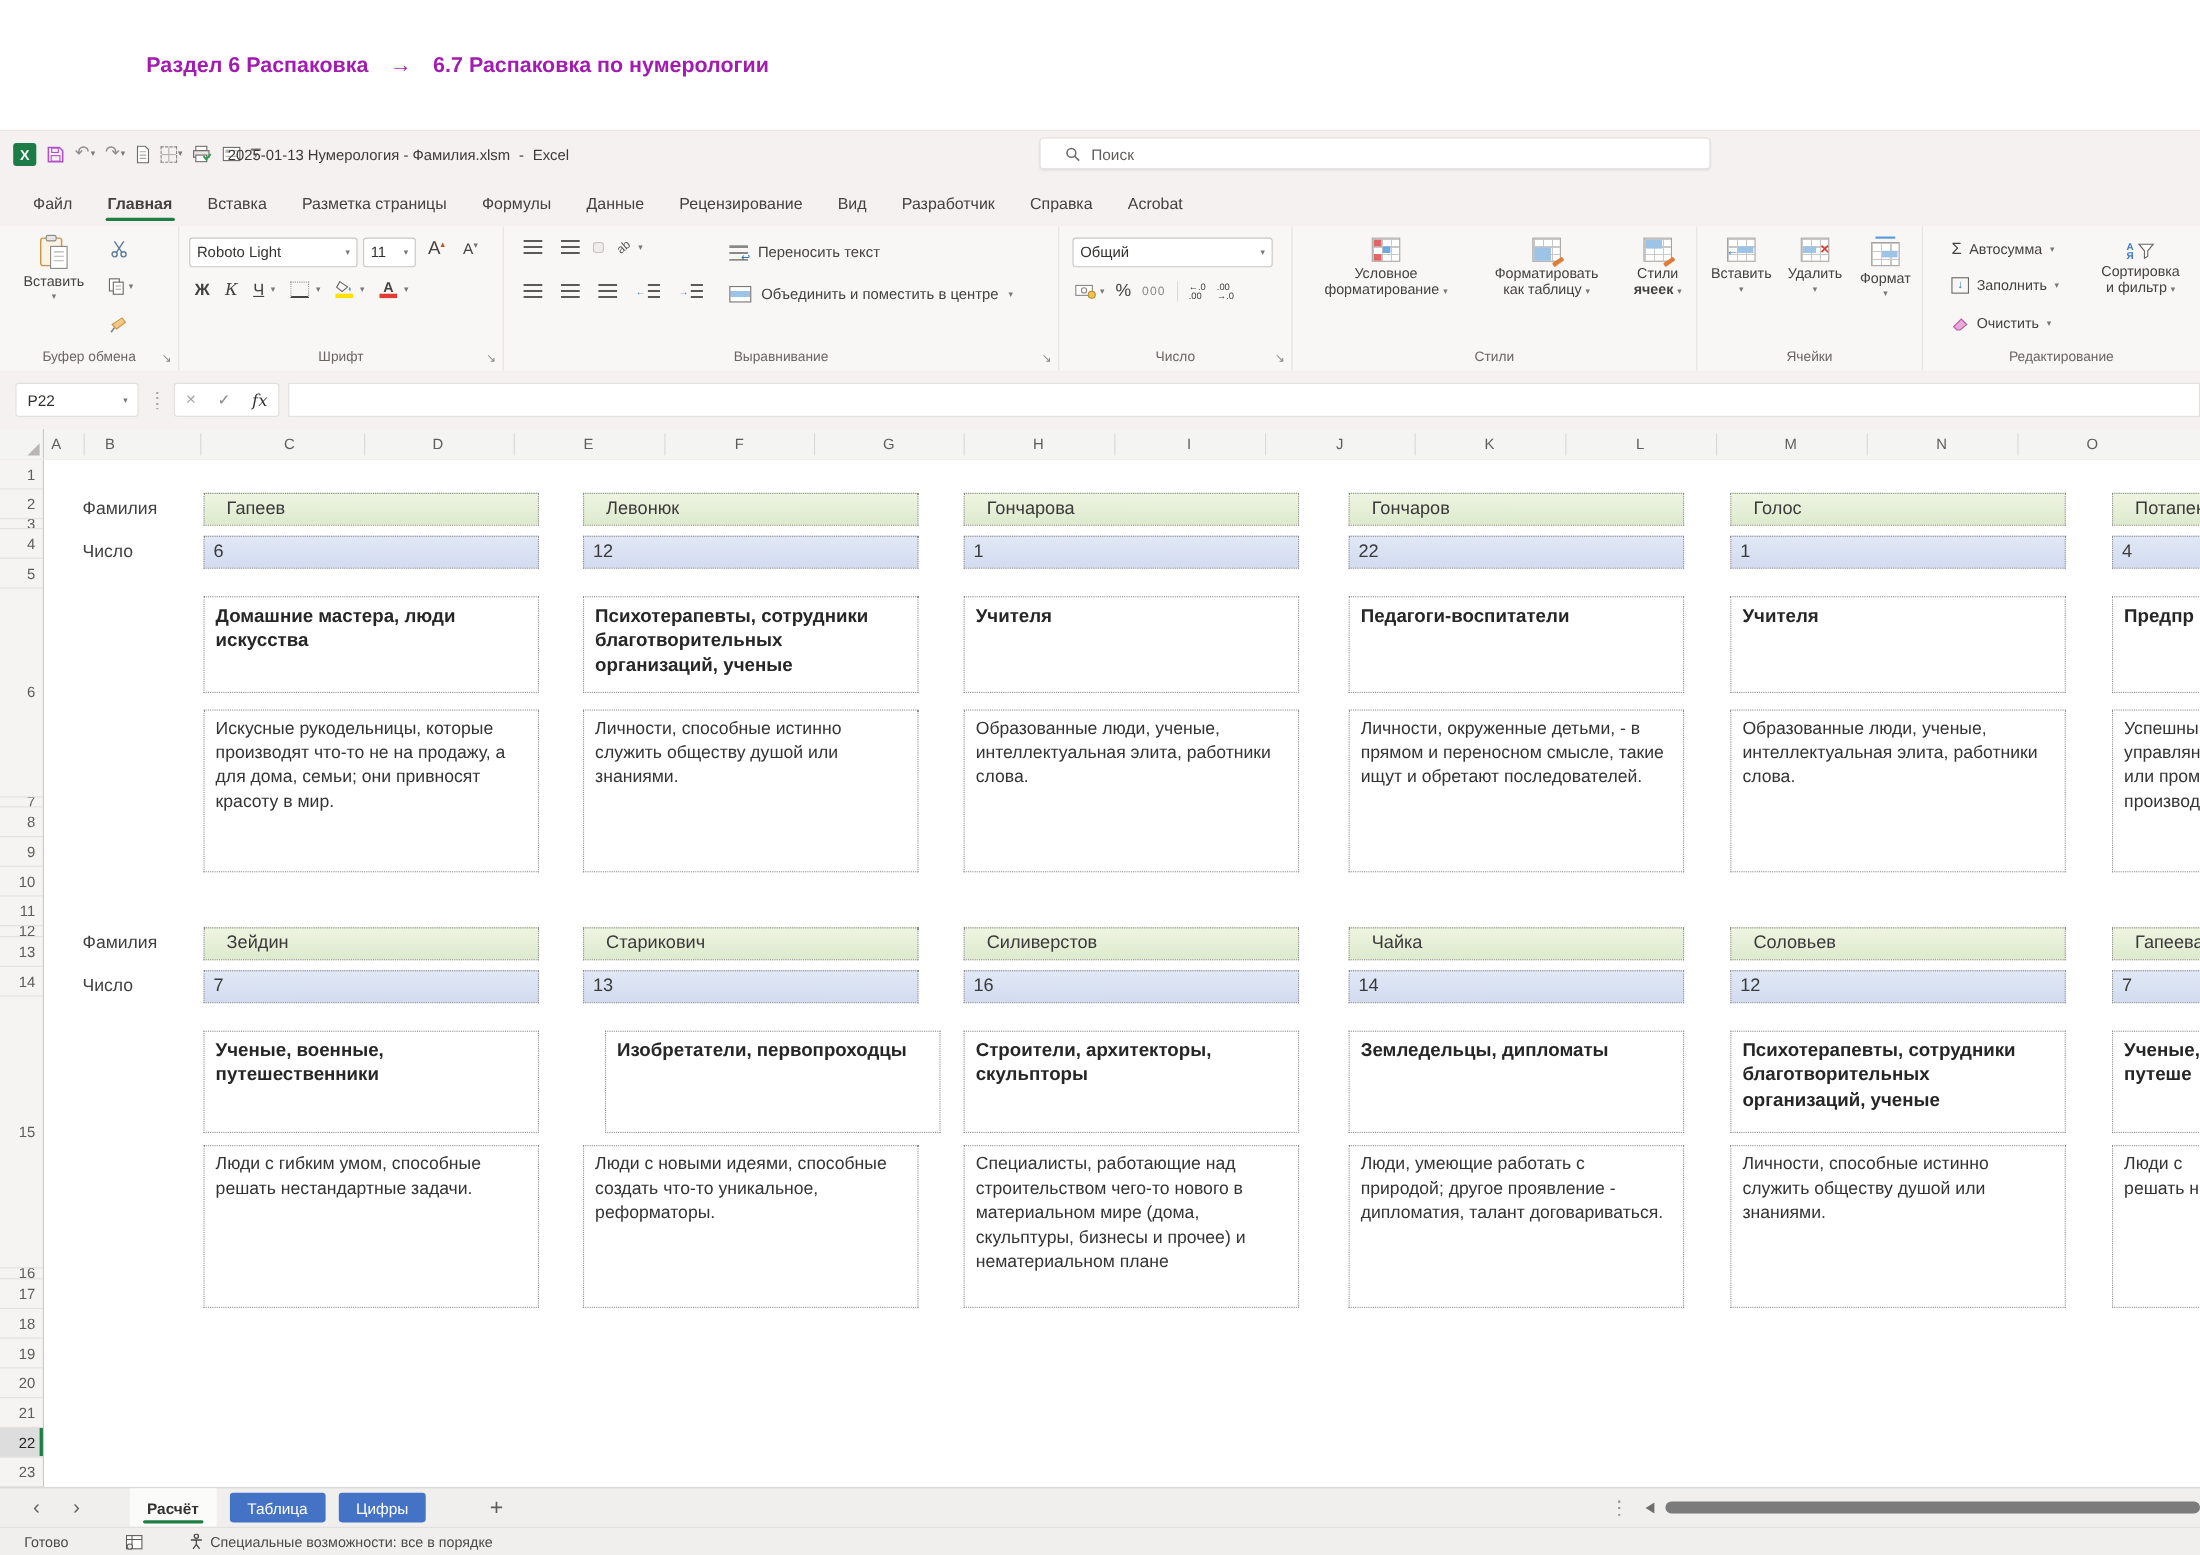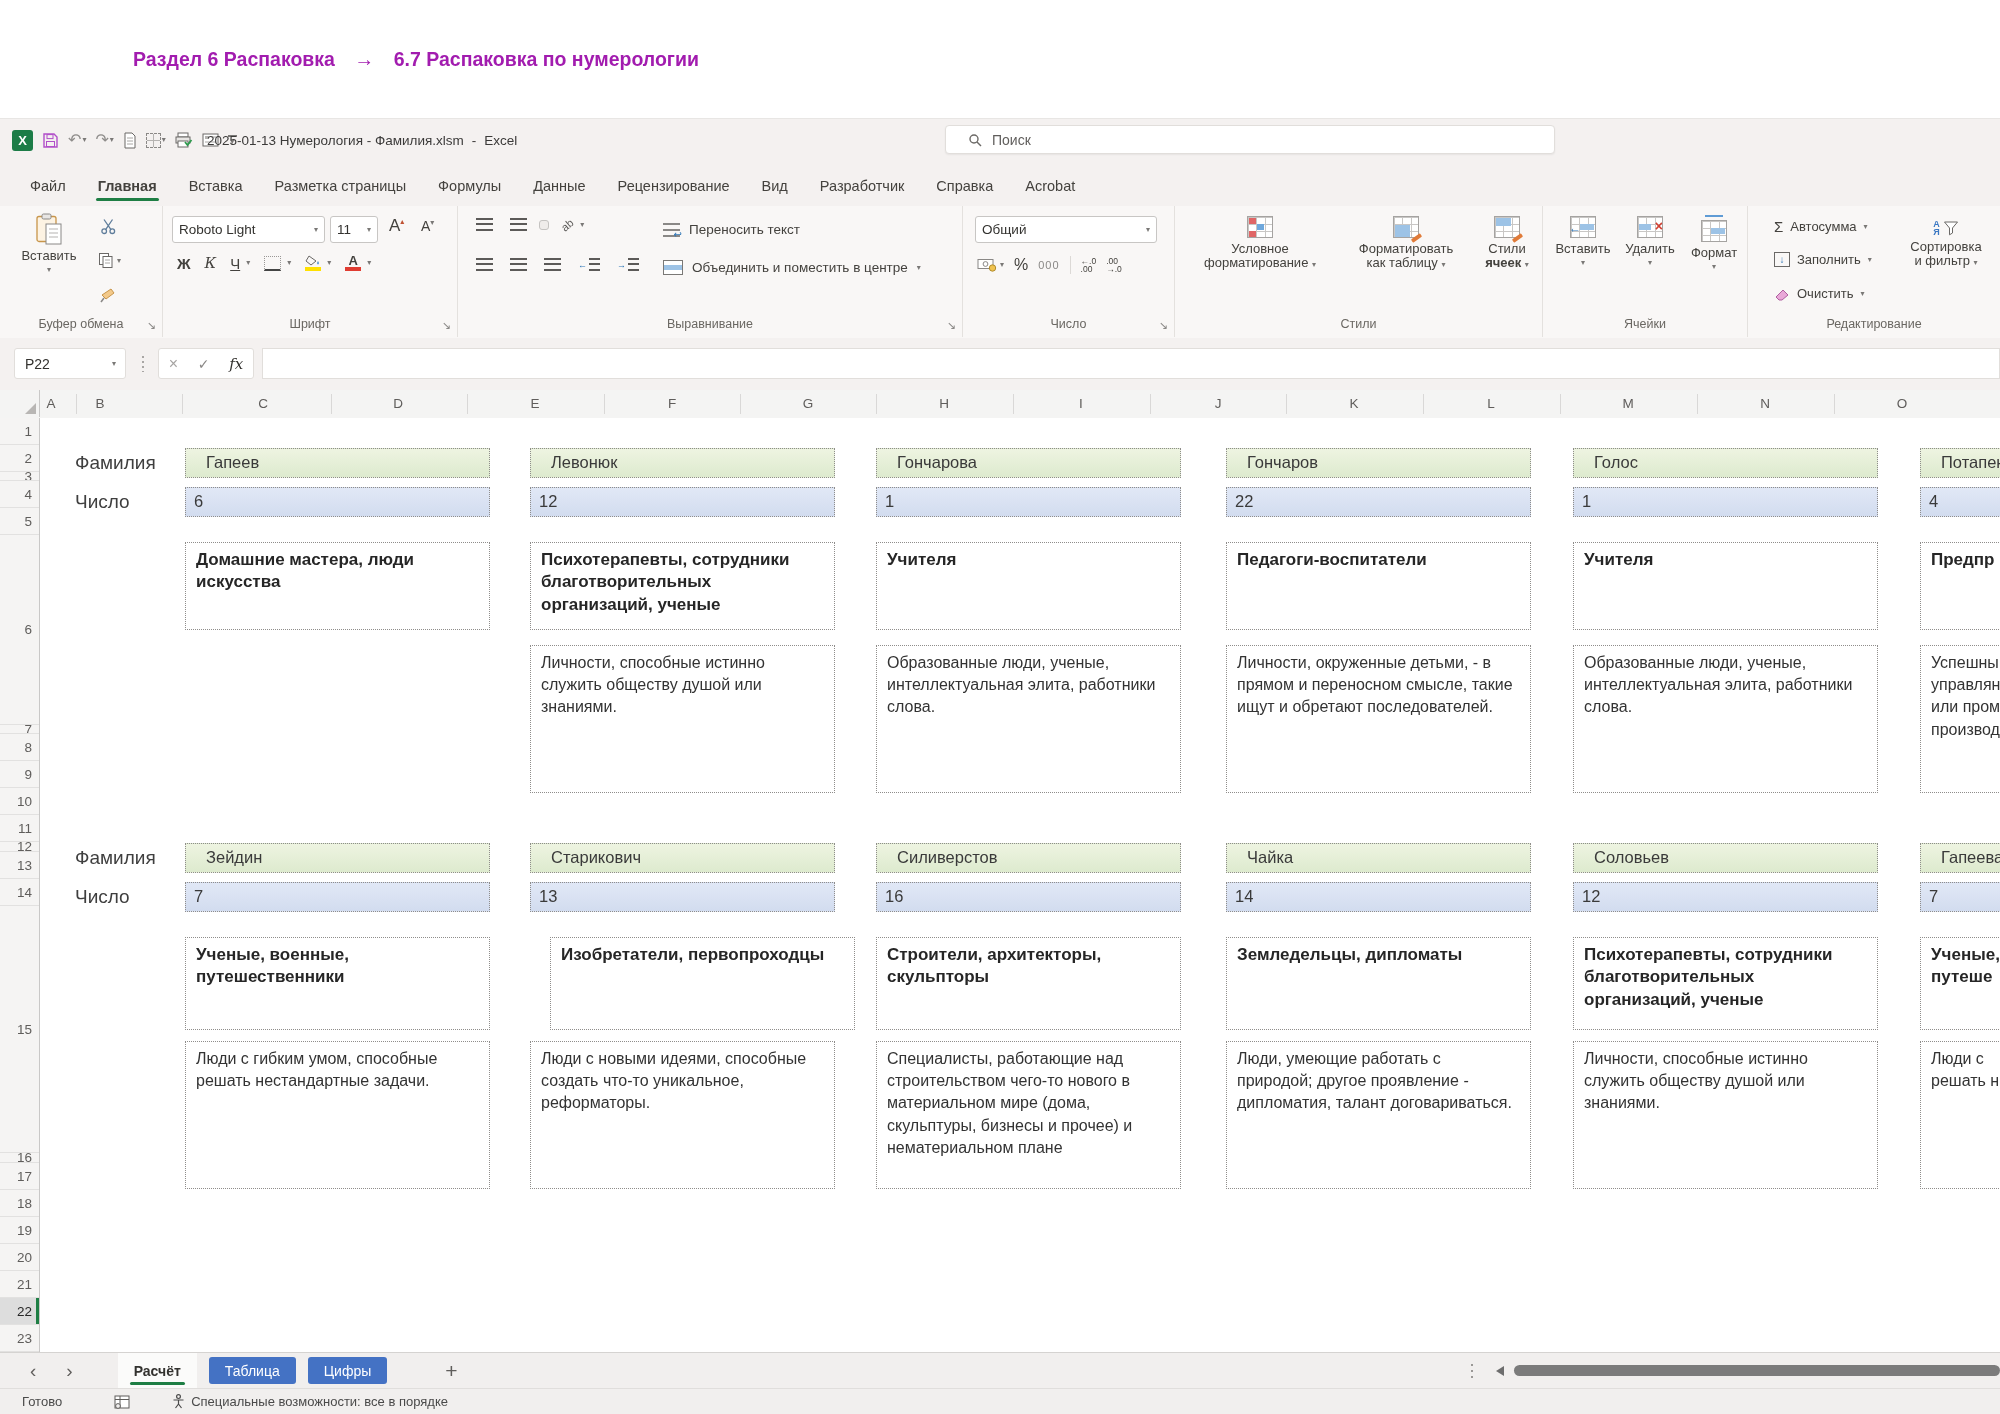--- a/index.html
+++ b/index.html
@@ -86,21 +86,21 @@
   
   .canvas{position:absolute;left:40px;top:418px;width:1960px;height:934px;background:#fff;overflow:hidden;}
   .cell{position:absolute;width:305px;height:30px;box-sizing:border-box;border:1px dotted #8f8d8b;font-size:16.5px;color:#3a3a3a;
         line-height:27px;padding-left:8px;overflow:hidden;}
   .cell.green{background:linear-gradient(#eef4e1,#ddeace);padding-left:20px;}
   .cell.blue{background:linear-gradient(#e1e8f6,#d2dcef);}
   .tbox{position:absolute;width:305px;box-sizing:border-box;background:#fff;border:1px dotted #8f8d8b;padding:6px 10px;
         white-space:pre-line;overflow:hidden;}
   .tbox.title{font-weight:700;font-size:17px;color:#262626;line-height:1.32;}
   .tbox.desc{font-size:16px;color:#333;line-height:1.39;}
-  .flabel{position:absolute;left:35px;width:110px;height:30px;line-height:30px;font-size:19px;color:#3f3f3f;}
+  .flabel{position:absolute;left:35px;width:110px;height:30px;line-height:30px;font-size:16px;color:#3f3f3f;}
   
   .tabbar{position:absolute;left:0;top:1352px;width:2000px;height:36px;background:#f1efee;border-top:1px solid #d5d3d1;
           display:flex;align-items:center;box-sizing:border-box;}
   .nav{color:#605e5c;font-size:19px;margin-left:30px;line-height:1;}
   .stab{height:27px;display:flex;align-items:center;padding:0 16px;font-size:14px;margin-left:12px;border-radius:3px;}
   .stab.active{position:relative;height:35px;background:#fbfbfa;border-radius:0;color:#33322f;font-weight:700;margin-left:45px;}
   .stab.active::after{content:"";position:absolute;left:12px;right:12px;bottom:3px;height:3px;background:#1e7e44;border-radius:2px;}
   .stab.blue{background:#4472c4;color:#fff;}
   .addsheet{margin-left:58px;font-size:21px;color:#5f5d5b;}
   .tdots{position:absolute;left:1471px;top:11px;width:2px;height:14px;background:repeating-linear-gradient(to bottom,#9a9896 0 2px,transparent 2px 6px);}
@@ -511,20 +511,21 @@
     </div>
 
   <div class="canvas" id="canvas">
       <div class="flabel" style="top: 30px;">Фамилия</div>
       <div class="flabel" style="top: 69px;">Число</div>
       <div class="flabel" style="top: 425px;">Фамилия</div>
       <div class="flabel" style="top: 464px;">Число</div>
       <div class="cell green" style="left: 145px; top: 30px;">Гапеев</div>
       <div class="cell blue" style="left: 145px; top: 69px;">6</div>
       <div class="tbox title" style="left: 145px; top: 124px; height: 88px;">Домашние мастера, люди искусства</div>
+      <div class="tbox desc" style="left: 145px; top: 227px; height: 148px;">Искусные рукодельницы, которые производят что-то не на продажу, а для дома, семьи; они привносят красоту в мир.</div>
       <div class="cell green" style="left: 490px; top: 30px;">Левонюк</div>
       <div class="cell blue" style="left: 490px; top: 69px;">12</div>
       <div class="tbox title" style="left: 490px; top: 124px; height: 88px;">Психотерапевты, сотрудники благотворительных организаций, ученые</div>
       <div class="tbox desc" style="left: 490px; top: 227px; height: 148px;">Личности, способные истинно служить обществу душой или знаниями.</div>
       <div class="cell green" style="left: 836px; top: 30px;">Гончарова</div>
       <div class="cell blue" style="left: 836px; top: 69px;">1</div>
       <div class="tbox title" style="left: 836px; top: 124px; height: 88px;">Учителя</div>
       <div class="tbox desc" style="left: 836px; top: 227px; height: 148px;">Образованные люди, ученые, интеллектуальная элита, работники слова.</div>
       <div class="cell green" style="left: 1186px; top: 30px;">Гончаров</div>
       <div class="cell blue" style="left: 1186px; top: 69px;">22</div>

